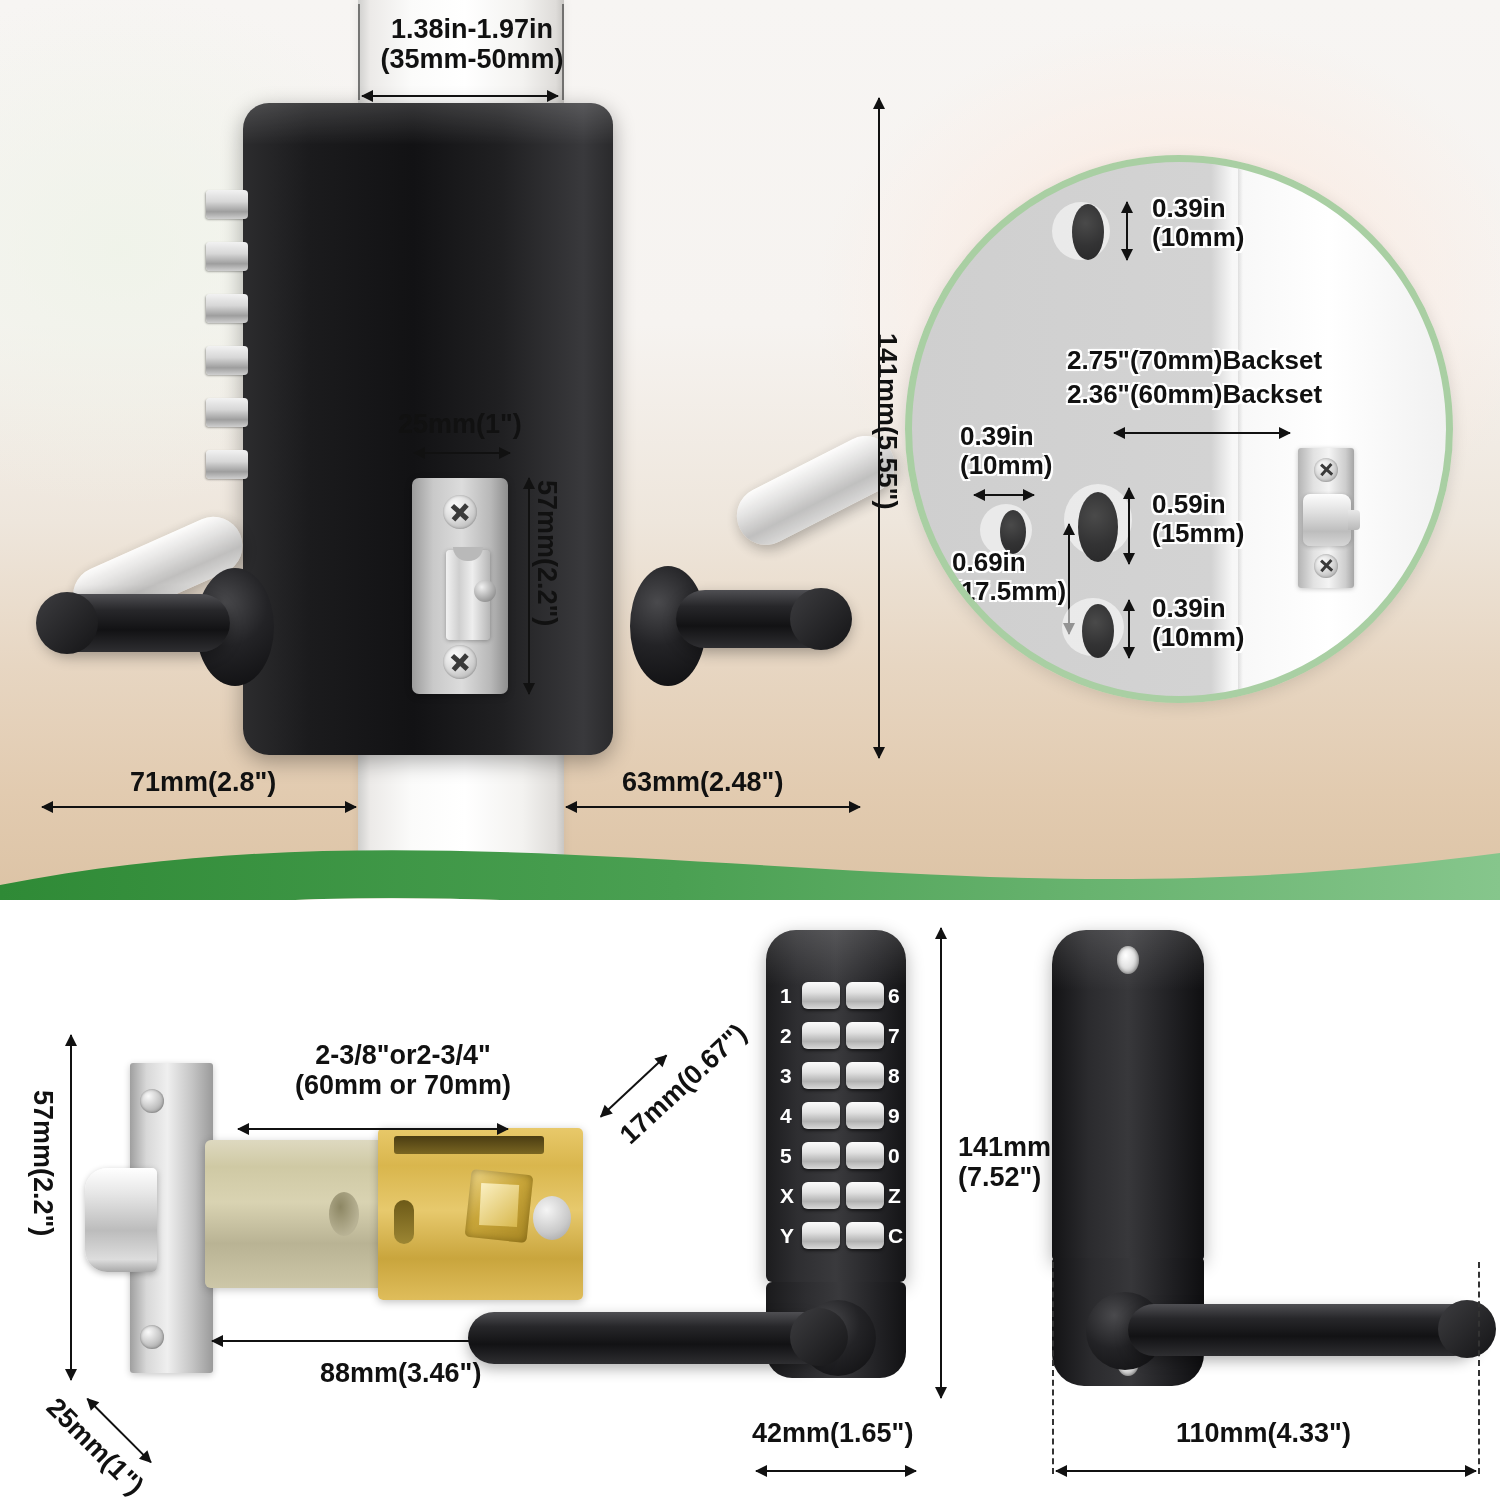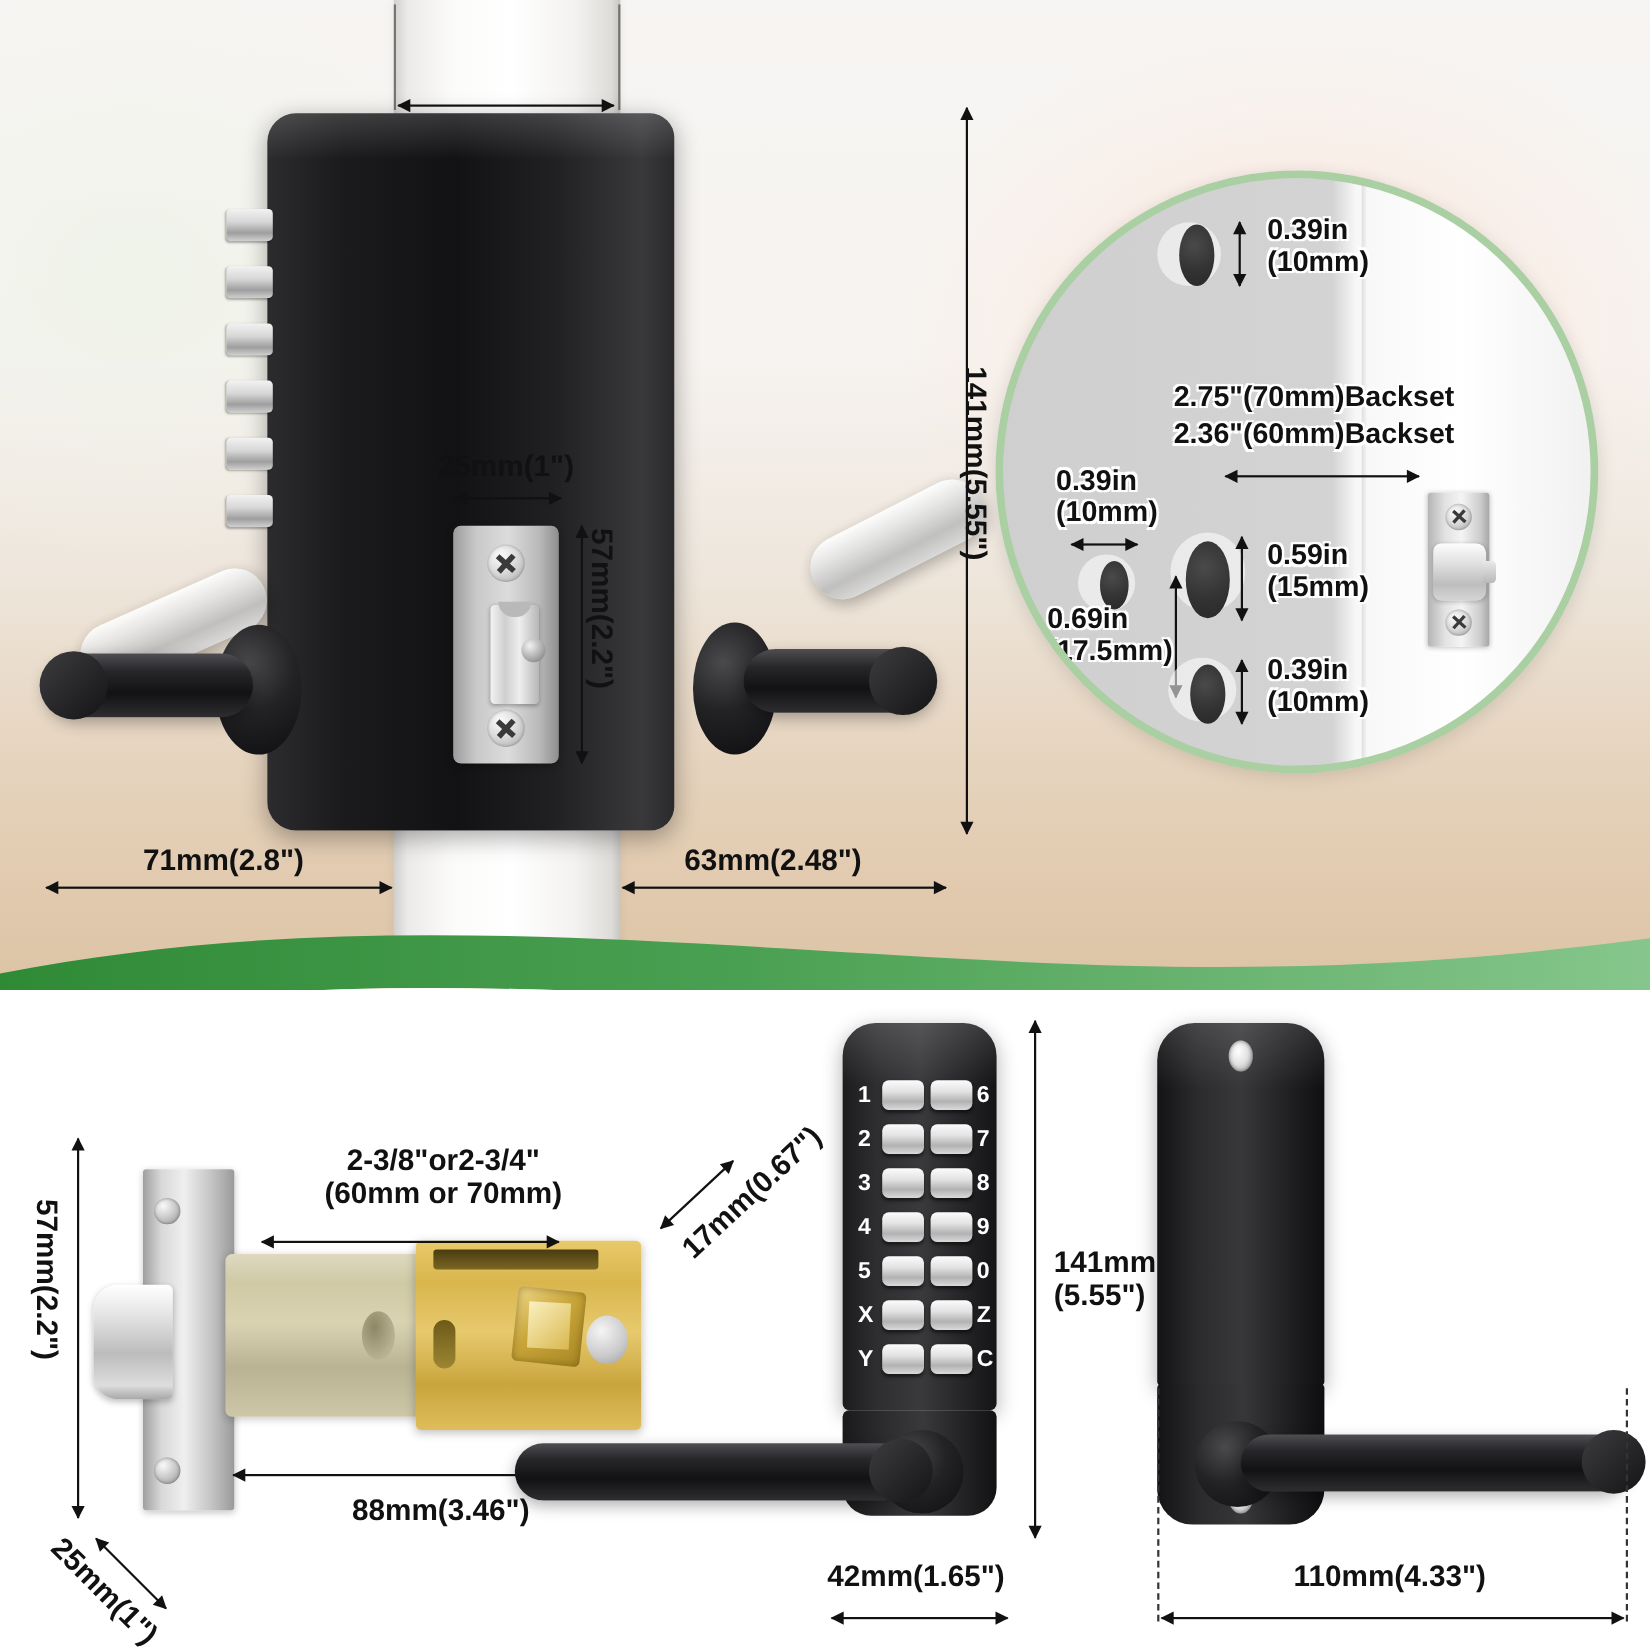--- a/index.html
+++ b/index.html
@@ -293,20 +293,22 @@
     <div class="lever-cap" style="left:790px; top:588px; width:62px; height:62px;"></div>
 
     <div id="strike-plate"></div>
     <div class="phillips" style="left:443px; top:495px;"></div>
     <div class="phillips" style="left:443px; top:645px;"></div>
     <div id="latch-tongue"></div>
     <div id="latch-pin"></div>
 
     <div class="ext-line" style="left:358px; top:4px; width:2px; height:96px;"></div>
     <div class="ext-line" style="left:562px; top:4px; width:2px; height:96px;"></div>
+    <div class="dim-label" style="left:372px; top:14px; width:200px; font-size:27px; text-align:center;">1.38in-1.97in
+(35mm-50mm)</div>
     <div class="dim-h" style="left:362px; top:95px; width:196px;"></div>
 
     <div class="dim-label" style="left:398px; top:409px; font-size:27px;">25mm(1")</div>
     <div class="dim-h" style="left:414px; top:452px; width:96px;"></div>
 
     <div class="dim-v" style="left:528px; top:478px; height:216px;"></div>
     <div class="dim-label rot-90" style="left:562px; top:480px; font-size:27px; white-space:nowrap;">57mm(2.2")</div>
 
     <div class="dim-v" style="left:878px; top:98px; height:660px;"></div>
     <div class="dim-label rot-90" style="left:902px; top:333px; font-size:27px; white-space:nowrap;">141mm(5.55")</div>
@@ -444,21 +446,21 @@
       <span class="kp-lbl" style="left:122px;">C</span>
     </div>
   </div>
   <div id="keypad-plate"></div>
   <div class="lever-rosette" style="left:800px; top:1300px; width:76px; height:76px;"></div>
   <div class="lever-arm" style="left:468px; top:1312px; width:360px; height:52px;"></div>
   <div class="lever-cap" style="left:790px; top:1308px; width:58px; height:58px;"></div>
 
   <div class="dim-v" style="left:940px; top:928px; height:470px;"></div>
   <div class="dim-label" style="left:958px; top:1132px; font-size:27px;">141mm
-(5.55")</div>
+(7.52")</div>
 
   <div class="dim-label" style="left:752px; top:1418px; font-size:27px;">42mm(1.65")</div>
   <div class="dim-h" style="left:756px; top:1470px; width:160px;"></div>
 
   <div id="rear-panel"></div>
   <div class="screw-hole" style="left:1117px; top:946px;"></div>
   <div id="rear-plate"></div>
   <div class="screw-hole" style="left:1117px; top:1348px;"></div>
   <div class="lever-rosette" style="left:1086px; top:1292px; width:78px; height:78px;"></div>
   <div class="lever-arm" style="left:1128px; top:1304px; width:352px; height:52px;"></div>

